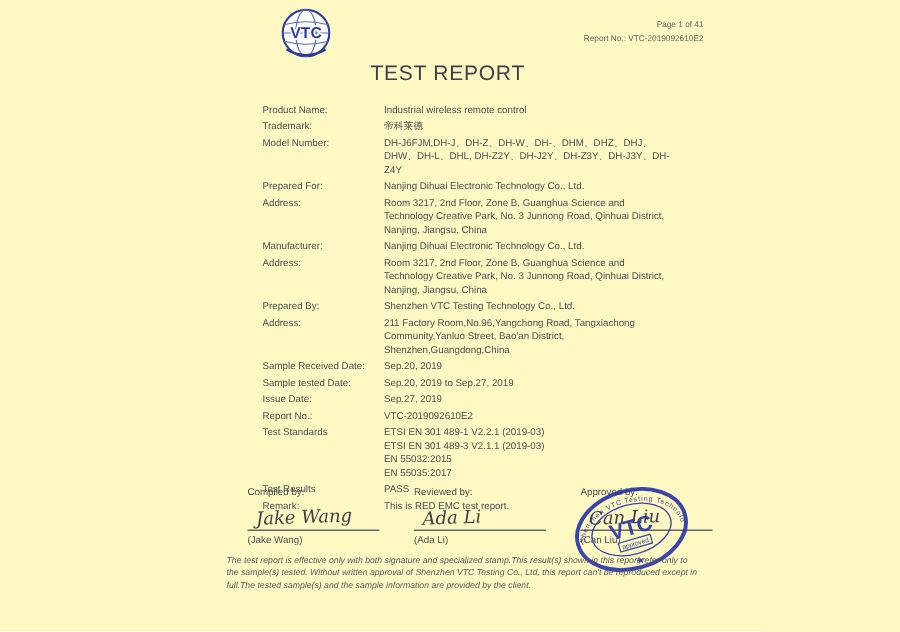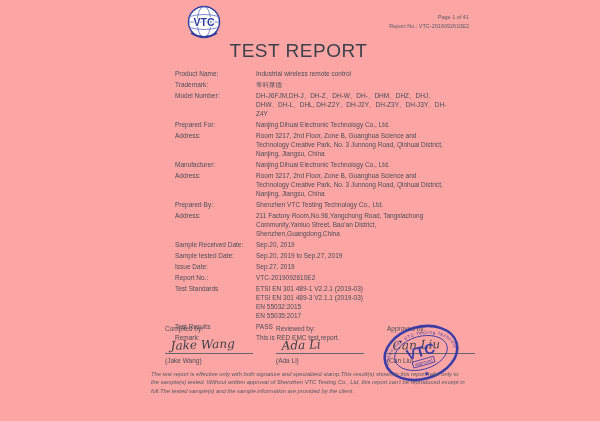--- a/index.html
+++ b/index.html
@@ -1,30 +1,30 @@
 <!DOCTYPE html>
 <html><head>
 <meta charset="utf-8">
 <style>
   * { margin:0; padding:0; box-sizing:border-box; }
   html,body { background:#ffffff; }
   body { font-family:"Liberation Sans", sans-serif; }
   .page {
-    position:relative; width:600px; height:421px; background:#fca5a5;
+    position:relative; width:600px; height:421px; background:#fef9c3;
     overflow:hidden; color:#4a4e55;
   }
   
   .logo { position:absolute; left:181px; top:3px; width:46px; height:40px; }
   .head-right {
     position:absolute; right:131px; top:13px; text-align:right;
     font-size:5.5px; line-height:1.6; color:#5a5e66;
   }
   .title {
     position:absolute; top:40px; left:0; width:597px; text-align:center;
-    font-size:19px; letter-spacing:0.5px; color:#3c414b; font-weight:400;
+    font-size:14px; letter-spacing:0.5px; color:#3c414b; font-weight:400;
   }
   
   .info { position:absolute; left:175px; top:68px; width:273px; }
   .row { display:flex; align-items:flex-start; padding:1px 0; }
   .lbl { width:81px; flex:0 0 81px; font-size:6.5px; line-height:9px; color:#4a4e55; }
   .val { flex:1; font-size:6.5px; line-height:9px; color:#4a4e55; white-space:pre-line; }
   
   .sig-row { position:absolute; left:165px; top:325px; width:305px; display:flex; }
   .sig-col { width:101px; flex:0 0 101px; }
   .sig-col + .sig-col { margin-left:10px; }

